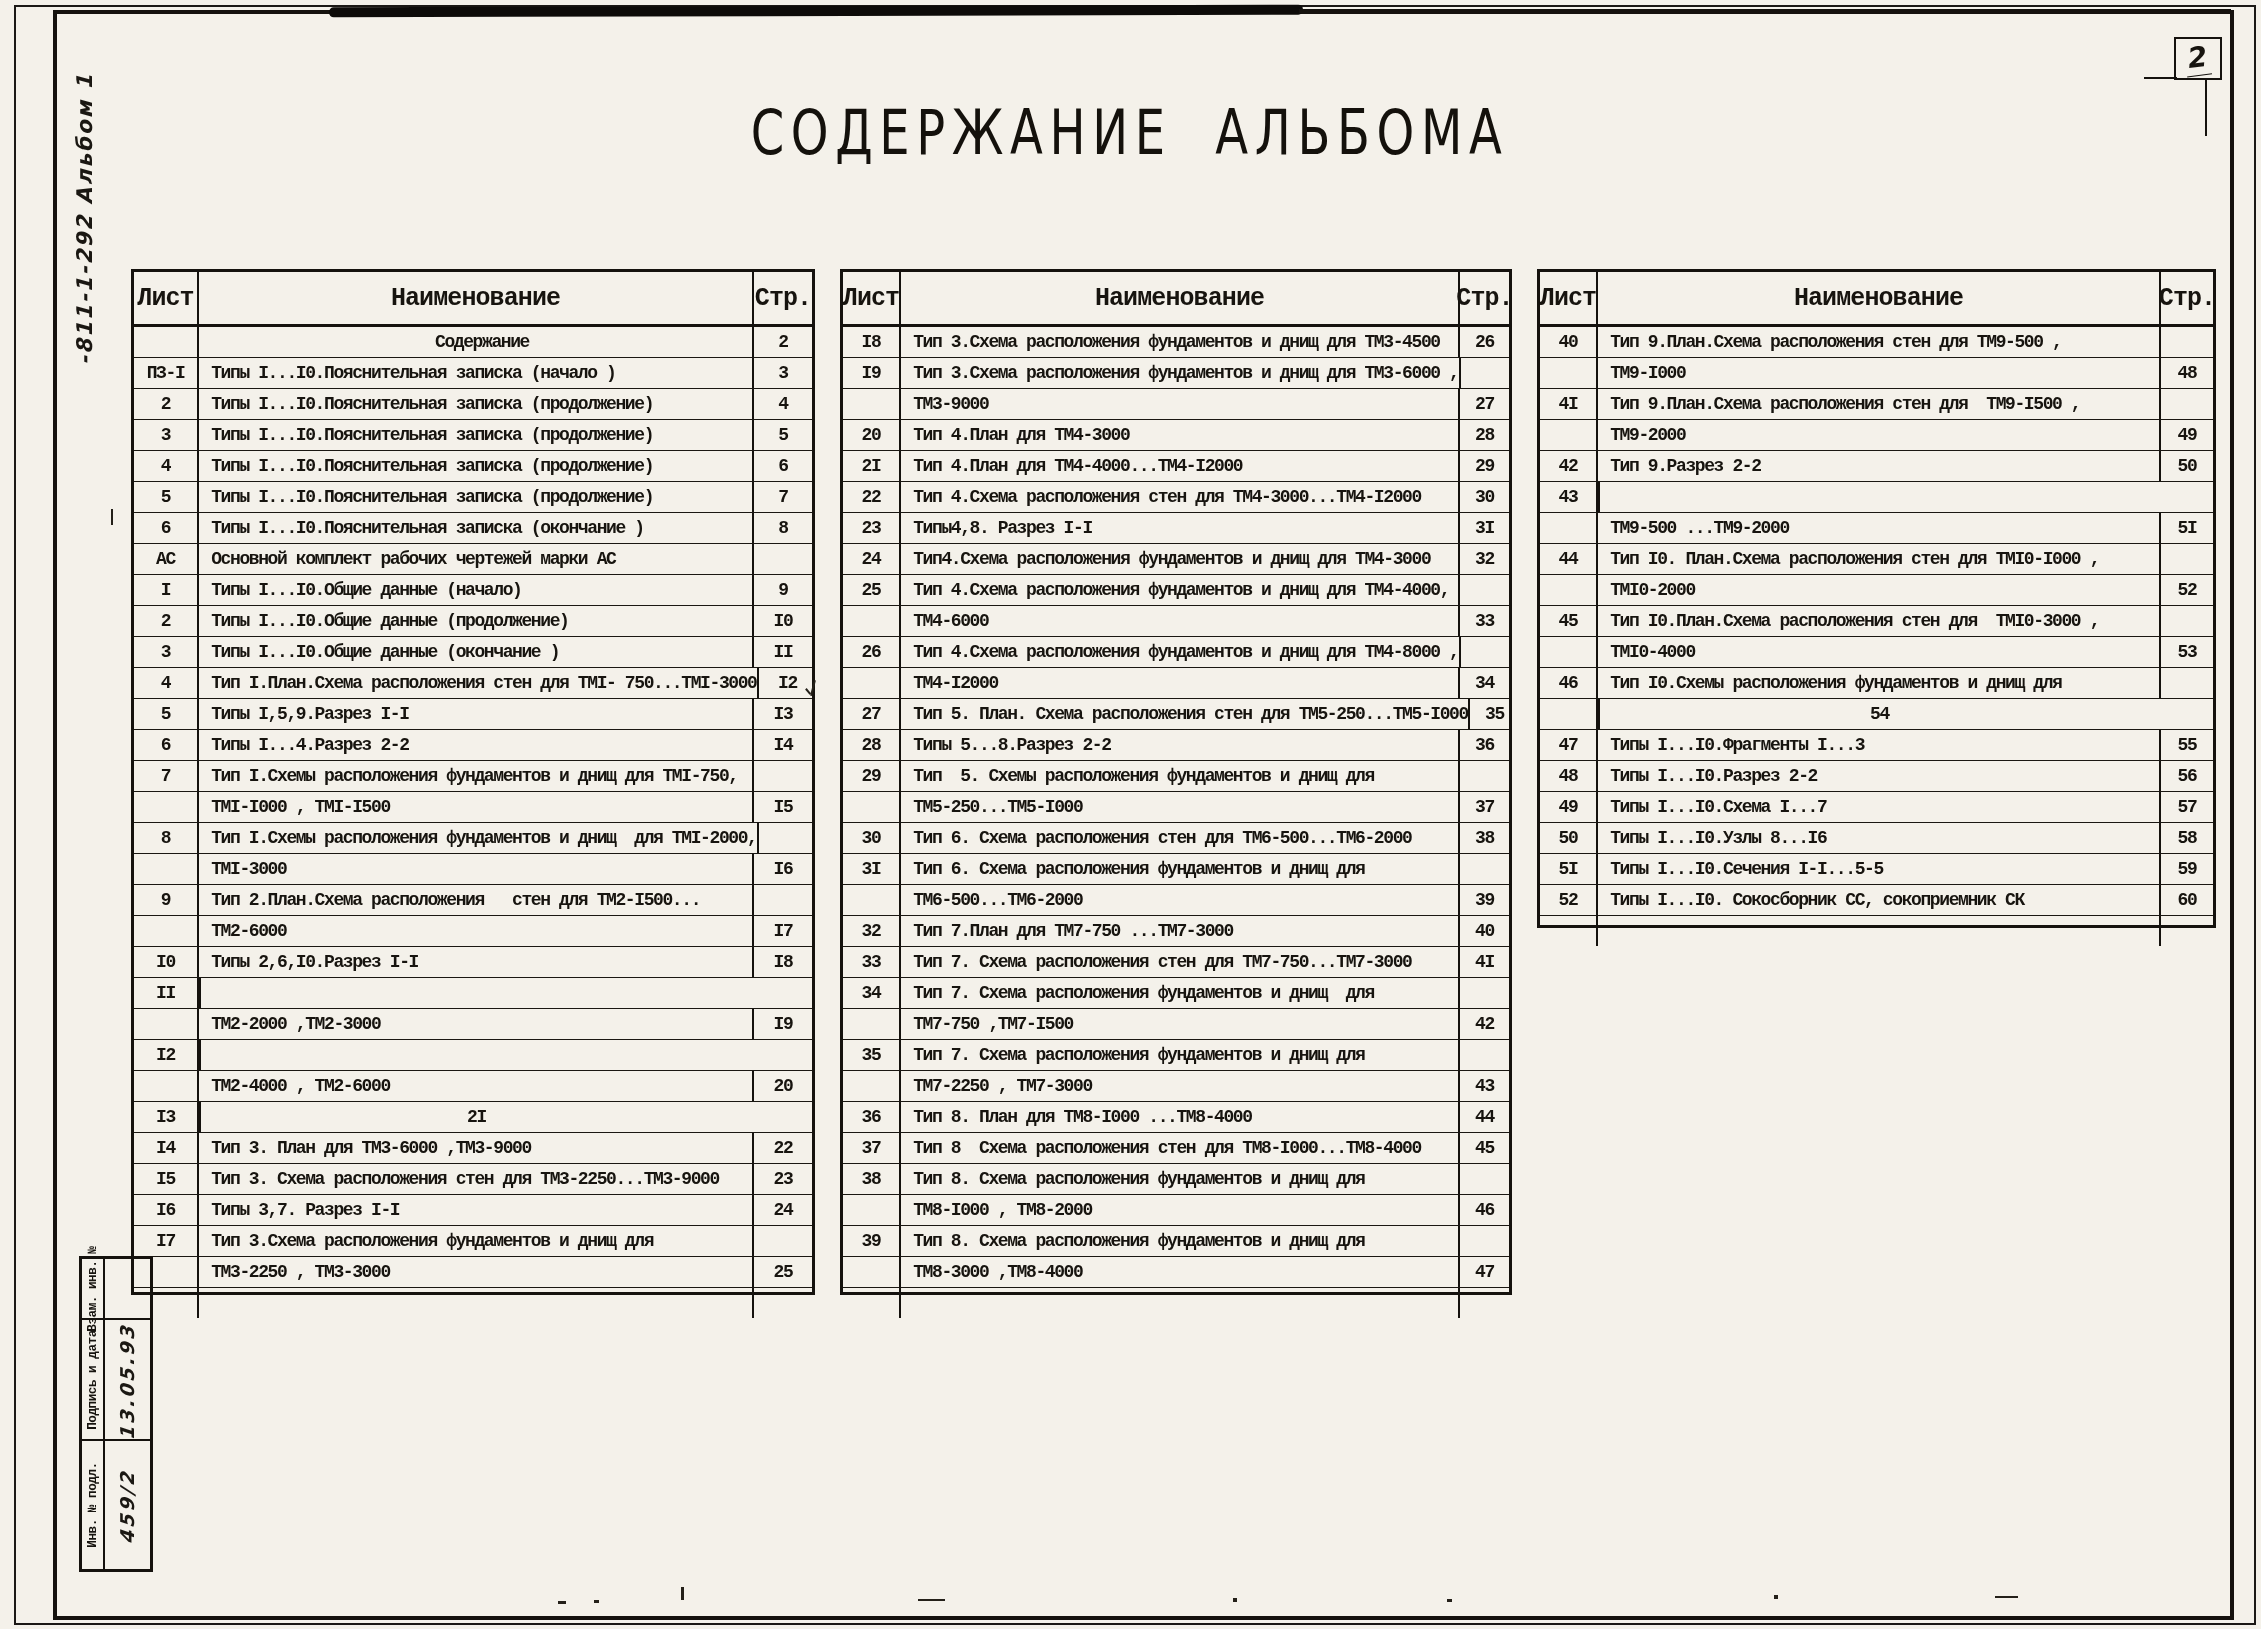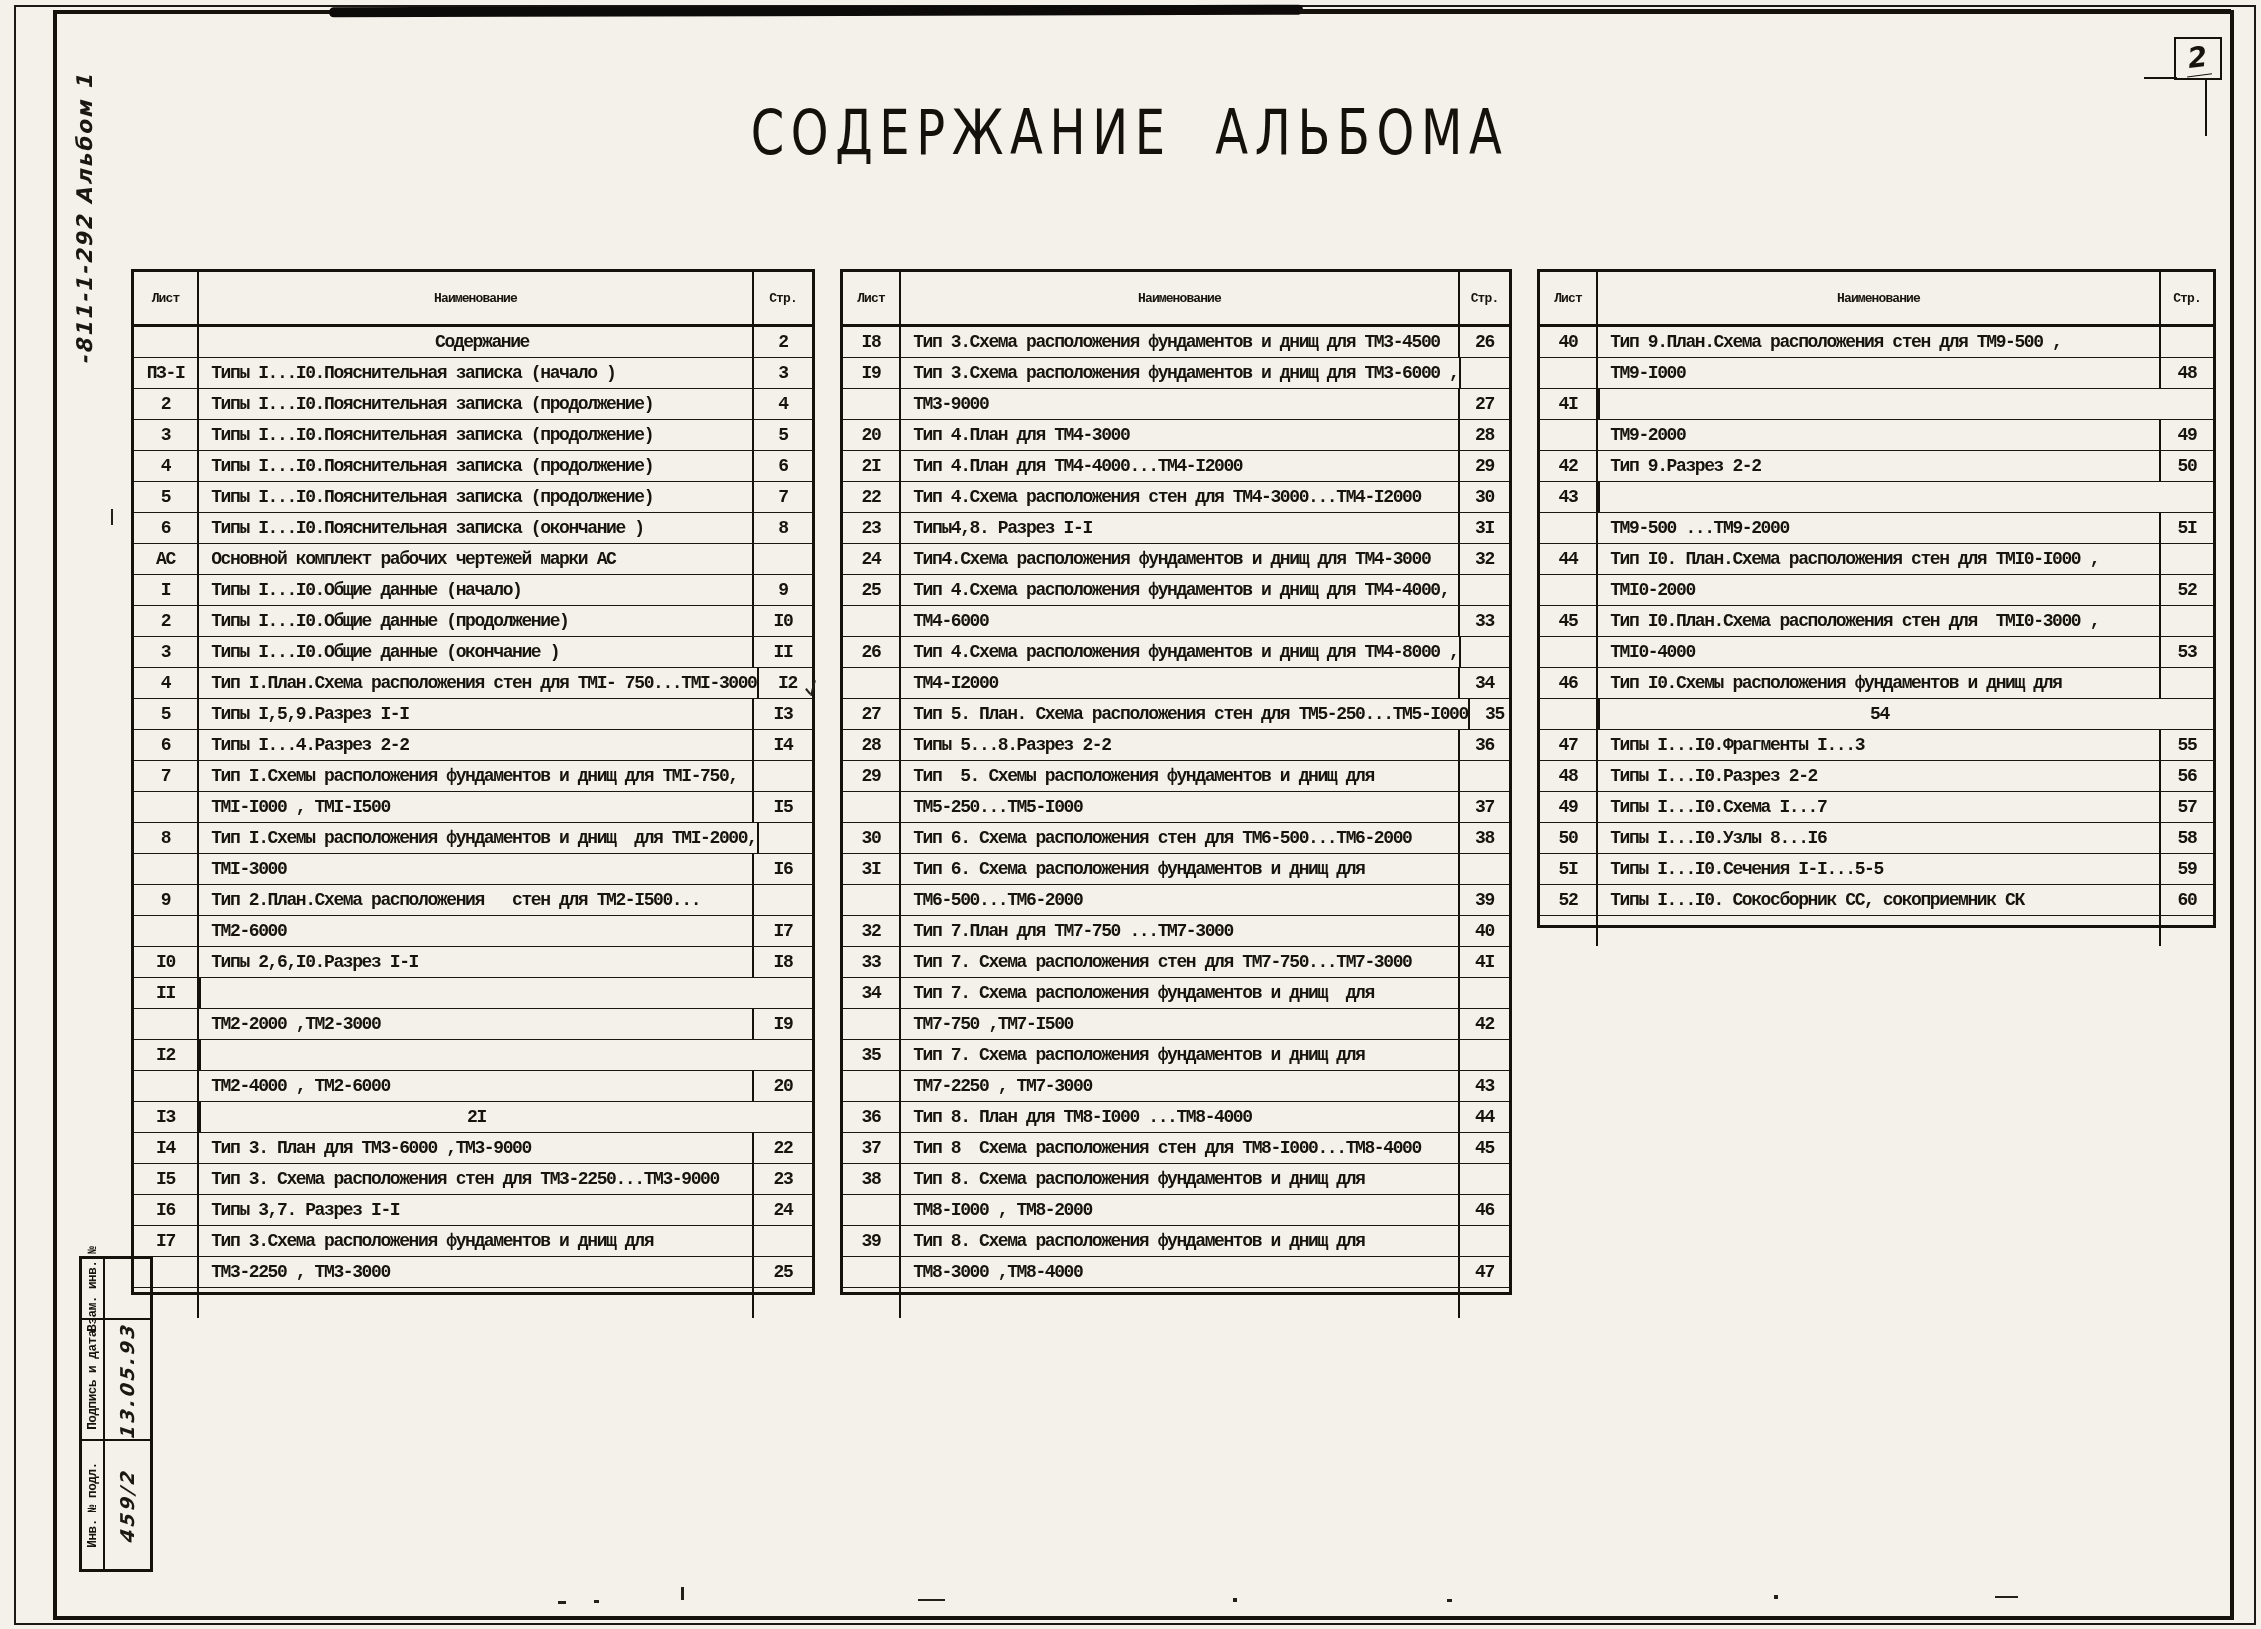--- a/index.html
+++ b/index.html
@@ -44,21 +44,21 @@
   
   .ctable{position:absolute; box-sizing:border-box; border:3.8px solid #15120e; display:flex; flex-direction:column;}
   .t0{left:131px; top:269px; width:684px; height:1026px; --cs:65px; --cp:60px;}
   .t1{left:840px; top:269px; width:672px; height:1026px; --cs:58px; --cp:51px;}
   .t2{left:1537px; top:269px; width:679px; height:659px; --cs:58px; --cp:54px;}
   .thead{
     display:grid; grid-template-columns:var(--cs) 1fr var(--cp);
     height:52px; flex:0 0 auto; border-bottom:3.3px solid #15120e;
   }
   .th{display:flex; align-items:center; justify-content:center;
-    font-size:13px; font-weight:bold; letter-spacing:-0.9px;}
+    font-size:25px; font-weight:bold; letter-spacing:-0.9px;}
   .th-sheet{border-right:2.4px solid #15120e;}
   .th-page{border-left:2.4px solid #15120e;}
   .tbody{display:flex; flex-direction:column; flex:1 1 auto;}
   .tr{display:grid; grid-template-columns:var(--cs) 1fr var(--cp);
     min-height:30px; flex:0 0 auto; border-bottom:1.9px solid #1a1712;}
   .tr.filler{flex:1 1 auto; border-bottom:none;}
   .td{display:flex; align-items:center; font-size:18px; font-weight:bold; letter-spacing:-1.4px; overflow:visible;}
   .td-sheet{border-right:2.4px solid #15120e; justify-content:center;}
   .td-name{padding-left:12.2px; white-space:pre;}
   .td-page{border-left:2.4px solid #15120e; justify-content:center;}
@@ -461,20 +461,21 @@
           <div class="td td-name">Тип 9.План.Схема расположения стен для ТМ9-500 ,</div>
           <div class="td td-page"></div>
         </div>
         <div class="tr">
           <div class="td td-sheet"></div>
           <div class="td td-name">ТМ9-I000</div>
           <div class="td td-page">48</div>
         </div>
         <div class="tr">
           <div class="td td-sheet">4I</div>
+          <div class="td td-name">Тип 9.План.Схема расположения стен для  ТМ9-I500 ,</div>
           <div class="td td-page"></div>
         </div>
         <div class="tr">
           <div class="td td-sheet"></div>
           <div class="td td-name">ТМ9-2000</div>
           <div class="td td-page">49</div>
         </div>
         <div class="tr">
           <div class="td td-sheet">42</div>
           <div class="td td-name">Тип 9.Разрез 2-2</div>

